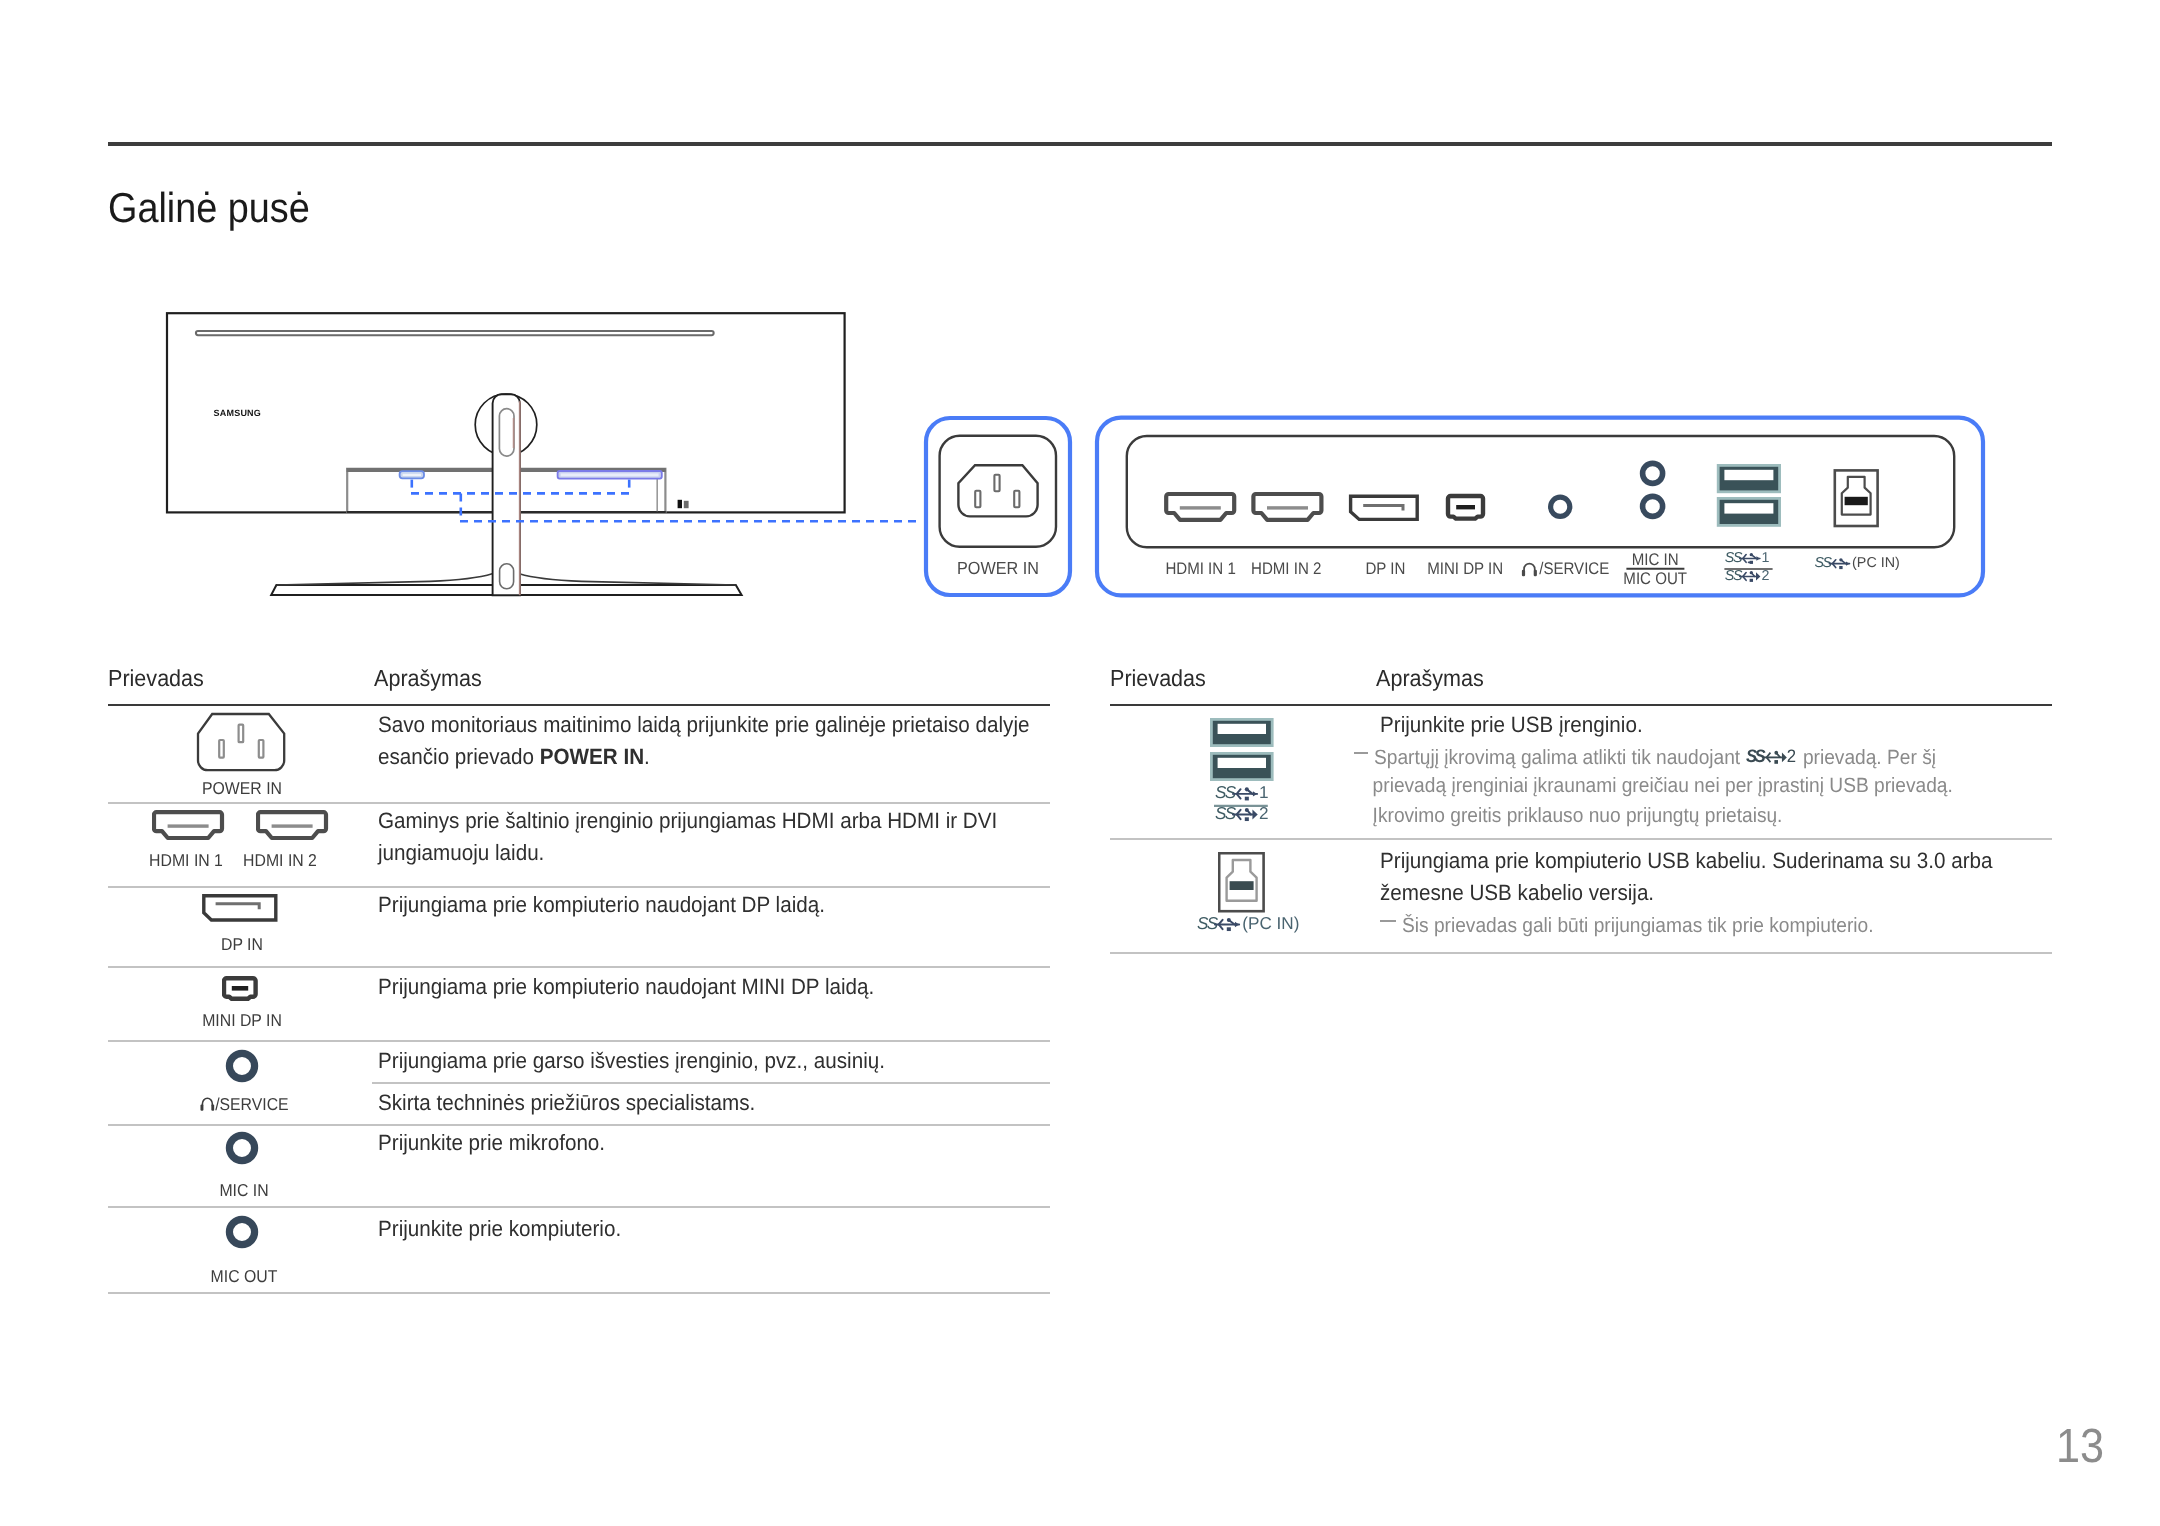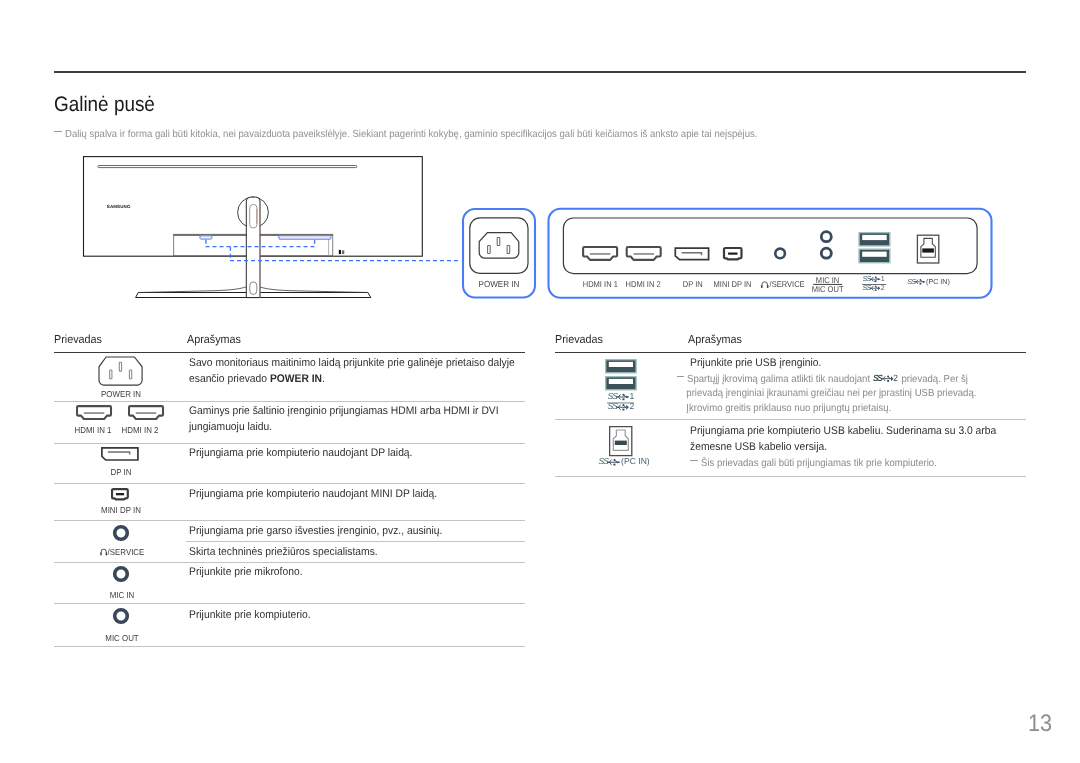--- a/index.html
+++ b/index.html
@@ -37,23 +37,20 @@
           transform:scaleX(.92);transform-origin:center top;}
   .picon{position:absolute;}
   .ssbadge{display:inline-block;width:28px;height:11px;vertical-align:-2.3px;}
 </style>
 </head>
 <body>
 
 <div class="page">
   <div class="top-rule"></div>
   <div class="page-title">Galinė pusė</div>
-  <div class="note-row">
-    <span class="note-dash"></span><span class="note-txt">Dalių spalva ir forma gali būti kitokia, nei pavaizduota paveikslėlyje. Siekiant pagerinti kokybę, gaminio specifikacijos gali būti keičiamos iš anksto apie tai neįspėjus.</span>
-  </div>
   <div class="pagenum">13</div>
 
   <svg class="diagram" width="1080" height="763" viewBox="0 0 1080 763">
     <g fill="none" stroke="#1f1f1f" stroke-width="1">
 
       <rect x="83.5" y="156.6" width="338.8" height="99.6" fill="#fff" stroke="#1f1f1f" stroke-width="1.1"></rect>
 
       <path d="M99 165.5 H355.8 a1.05 1.05 0 0 1 0 2.1 H99 a1.05 1.05 0 0 1 0 -2.1 z" fill="#fff" stroke="#6a6a6a" stroke-width="1"></path>
 
       <circle cx="253" cy="212.4" r="15.4" fill="#fff" stroke="#1f1f1f" stroke-width=".85"></circle>

